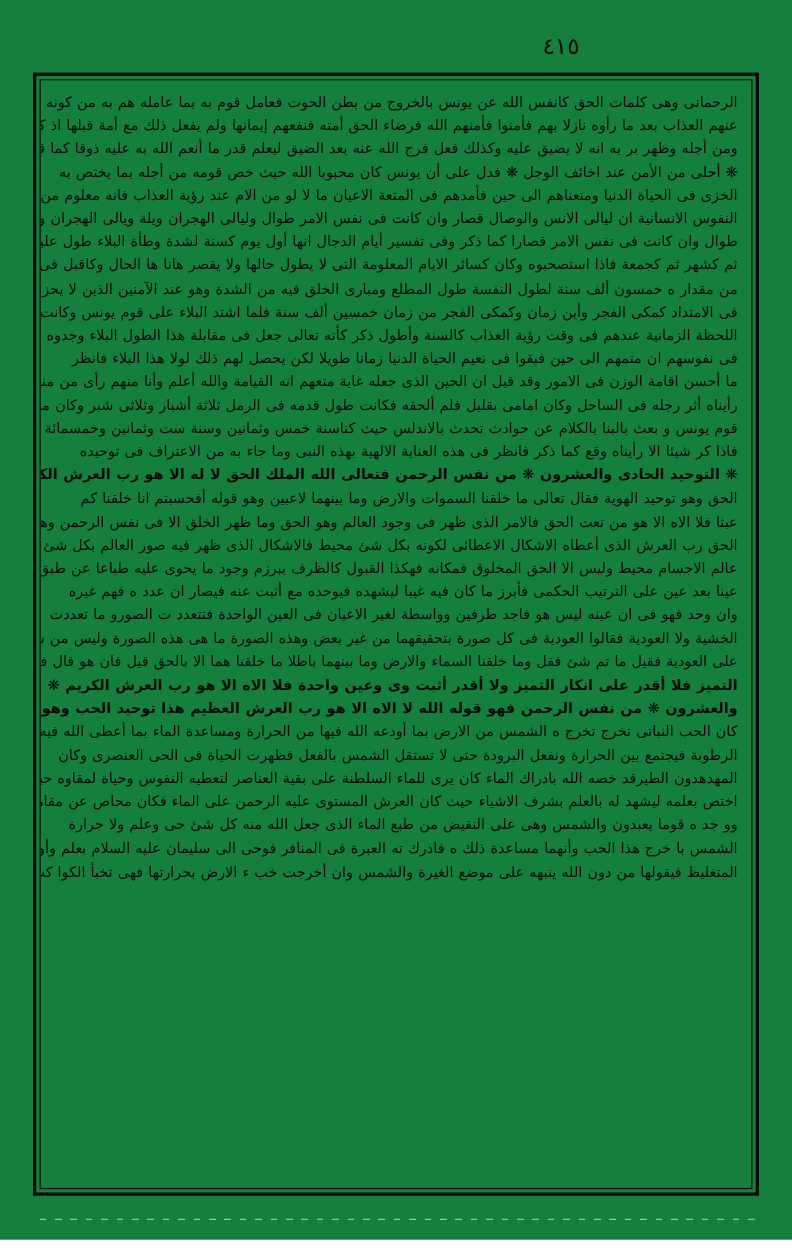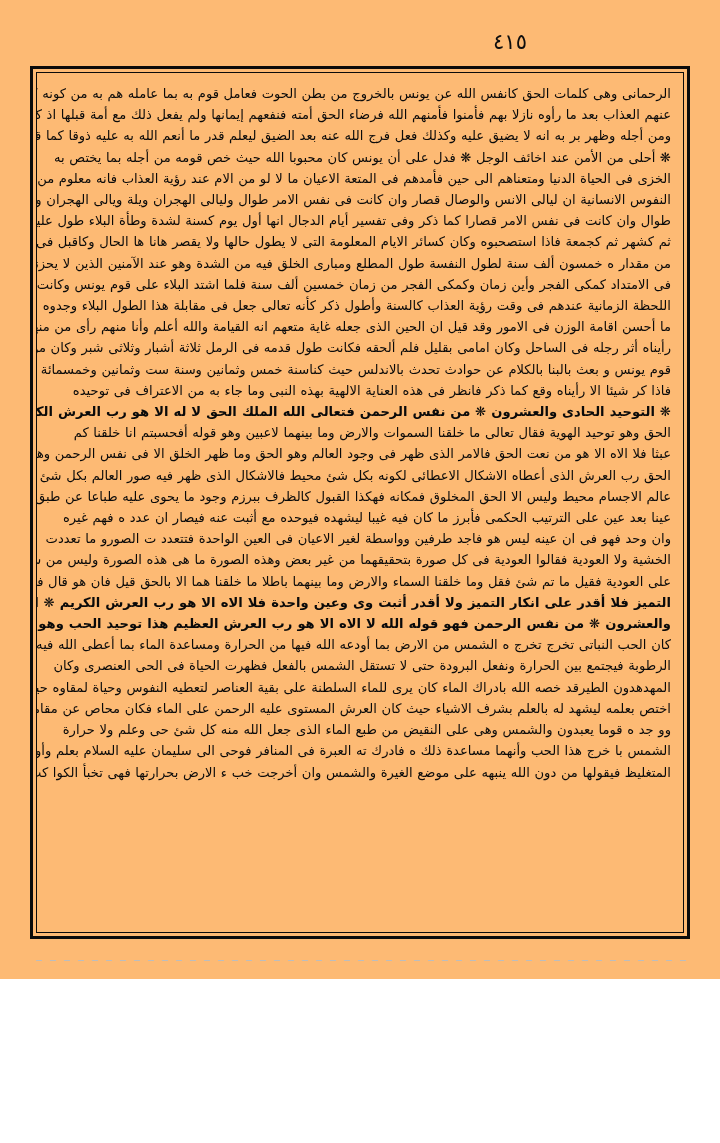--- a/index.html
+++ b/index.html
@@ -11,24 +11,24 @@
     width: 720px;
     height: 1143px;
     font-family: "DejaVu Sans", sans-serif;
     color: #111111;
     overflow: hidden;
     position: relative;
   }
   .page {
     position: relative;
     width: 720px;
-    height: 979px;
+    height: 1127px;
     box-sizing: border-box;
     padding: 28px 30px 22px 30px;
-    background: #fdba74;
+    background: #15803d;
   }
   
   .page-number {
     position: absolute;
     top: 30px;
     left: 0;
     right: 0;
     text-align: center;
     font-size: 21px;
     letter-spacing: 1px;
@@ -127,20 +127,23 @@
         <p>
             <span class="line">من مقدار ه خمسون ألف سنة لطول النفسة طول المطلع ومبارى الخلق فيه من الشدة وهو عند الآمنين الذين لا يحزنهم الفزع الاكبر</span>
           </p>
         <p>
             <span class="line">فى الامتداد كمكى الفجر وأين زمان وكمكى الفجر من زمان خمسين ألف سنة فلما اشتد البلاء على قوم يونس وكانت</span>
           </p>
         <p>
             <span class="line">اللحظة الزمانية عندهم فى وقت رؤية العذاب كالسنة وأطول ذكر كأنه تعالى جعل فى مقابلة هذا الطول البلاء وجدوه</span>
           </p>
         <p>
+            <span class="line">فى نفوسهم ان متمهم الى حين فبقوا فى نعيم الحياة الدنيا زمانا طويلا لكن يحصل لهم ذلك لولا هذا البلاء فانظر</span>
+          </p>
+        <p>
             <span class="line">ما أحسن اقامة الوزن فى الامور وقد قيل ان الحين الذى جعله غاية متعهم انه القيامة والله أعلم وأنا منهم رأى من منهم رجلا</span>
           </p>
         <p>
             <span class="line">رأيناه أثر رجله فى الساحل وكان امامى بقليل فلم ألحقه فكانت طول قدمه فى الرمل ثلاثة أشبار وثلاثى شبر وكان من</span>
           </p>
         <p>
             <span class="line">قوم يونس و بعث بالبنا بالكلام عن حوادث تحدث بالاندلس حيث كناسنة خمس وثمانين وسنة ست وثمانين وخمسمائة</span>
           </p>
         <p>
             <span class="line">فاذا كر شيئا الا رأيناه وقع كما ذكر فانظر فى هذه العناية الالهية بهذه النبى وما جاء به من الاعتراف فى توحيده</span>

